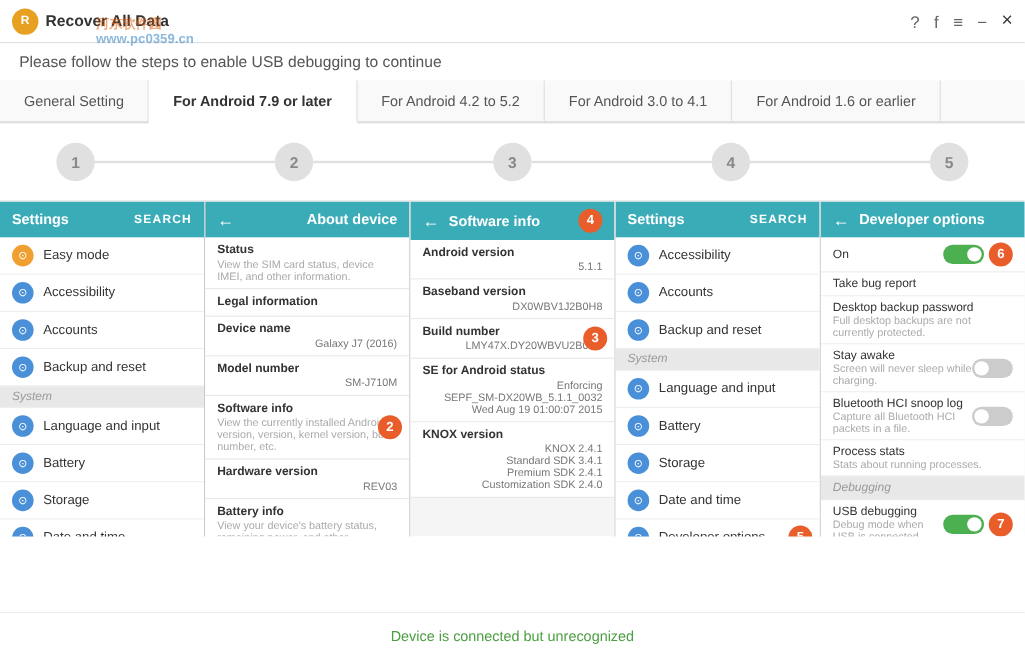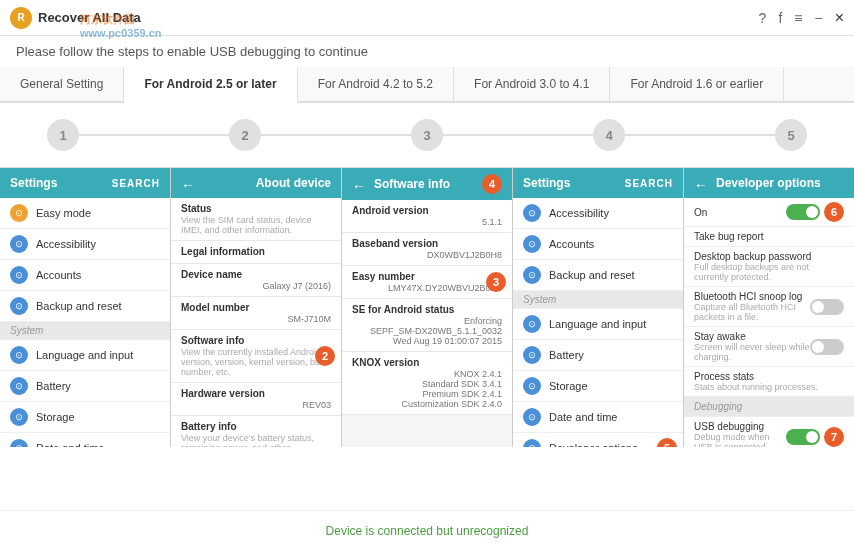--- a/index.html
+++ b/index.html
@@ -351,21 +351,21 @@
     <span class="close-x">×</span>
   </div>
 </div>
 
 <div class="subtitle-bar">
   <span>Please follow the steps to enable USB debugging to continue</span>
 </div>
 
 <div class="tab-nav">
   <div class="tab-item">General Setting</div>
-  <div class="tab-item active">For Android 2.5 or later</div>
+  <div class="tab-item active">For Android 7.9 or later</div>
   <div class="tab-item">For Android 4.2 to 5.2</div>
   <div class="tab-item">For Android 3.0 to 4.1</div>
   <div class="tab-item">For Android 1.6 or earlier</div>
 </div>
 
 <div class="steps-bar">
   <div class="step-circle">1</div>
   <div class="step-line"></div>
   <div class="step-circle">2</div>
   <div class="step-line"></div>
@@ -471,21 +471,21 @@
     <div class="info-panel">
       <div class="info-row">
         <div class="label">Android version</div>
         <div class="value">5.1.1</div>
       </div>
       <div class="info-row">
         <div class="label">Baseband version</div>
         <div class="value">DX0WBV1J2B0H8</div>
       </div>
       <div class="info-row" style="position:relative;">
-        <div class="label">Easy number</div>
+        <div class="label">Build number</div>
         <div class="value">LMY47X.DY20WBVU2B0H8</div>
         <div class="step-badge">3</div>
       </div>
       <div class="info-row">
         <div class="label">SE for Android status</div>
         <div class="value">Enforcing<br>SEPF_SM-DX20WB_5.1.1_0032<br>Wed Aug 19 01:00:07 2015</div>
       </div>
       <div class="info-row">
         <div class="label">KNOX version</div>
         <div class="value">KNOX 2.4.1<br>Standard SDK 3.4.1<br>Premium SDK 2.4.1<br>Customization SDK 2.4.0</div>
@@ -556,29 +556,29 @@
         <div class="dev-label">Take bug report</div>
       </div>
       <div class="dev-row">
         <div style="flex:1">
           <div class="dev-label">Desktop backup password</div>
           <div class="dev-desc">Full desktop backups are not currently protected.</div>
         </div>
       </div>
       <div class="dev-row">
         <div style="flex:1">
+          <div class="dev-label">Stay awake</div>
+          <div class="dev-desc">Screen will never sleep while charging.</div>
+        </div>
+        <div class="toggle off"></div>
+      </div>
+      <div class="dev-row">
+        <div style="flex:1">
           <div class="dev-label">Bluetooth HCI snoop log</div>
           <div class="dev-desc">Capture all Bluetooth HCI packets in a file.</div>
-        </div>
-        <div class="toggle off"></div>
-      </div>
-      <div class="dev-row">
-        <div style="flex:1">
-          <div class="dev-label">Stay awake</div>
-          <div class="dev-desc">Screen will never sleep while charging.</div>
         </div>
         <div class="toggle off"></div>
       </div>
       <div class="dev-row">
         <div style="flex:1">
           <div class="dev-label">Process stats</div>
           <div class="dev-desc">Stats about running processes.</div>
         </div>
       </div>
       <div class="dev-row" style="background:#e8e8e8;color:#999;font-size:10px;font-style:italic;">

